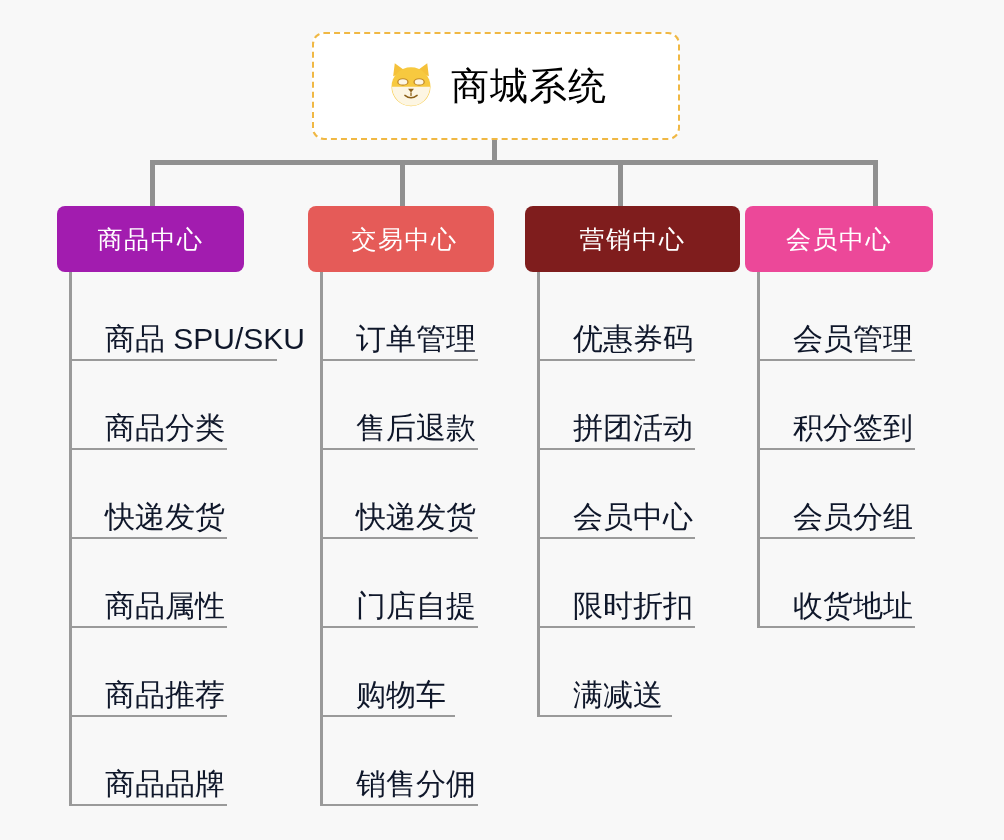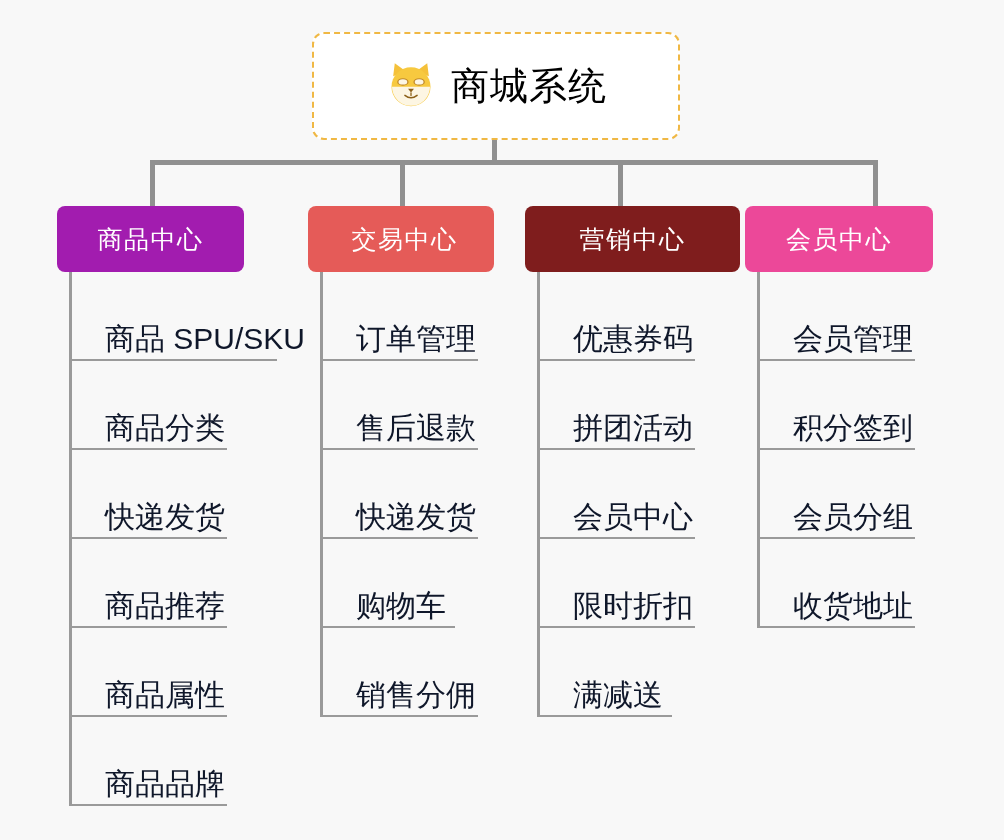--- a/index.html
+++ b/index.html
@@ -169,28 +169,28 @@
       </div>
       <div class="leaf">
         <span class="leaf-label">商品分类</span>
         <span class="leaf-underline" style="width:155px"></span>
       </div>
       <div class="leaf">
         <span class="leaf-label">快递发货</span>
         <span class="leaf-underline" style="width:155px"></span>
       </div>
       <div class="leaf">
+        <span class="leaf-label">商品属性</span>
+        <span class="leaf-underline" style="width:155px"></span>
+      </div>
+      <div class="leaf">
         <span class="leaf-label">商品推荐</span>
         <span class="leaf-underline" style="width:155px"></span>
       </div>
       <div class="leaf">
-        <span class="leaf-label">商品属性</span>
-        <span class="leaf-underline" style="width:155px"></span>
-      </div>
-      <div class="leaf">
         <span class="leaf-label">商品品牌</span>
         <span class="leaf-underline" style="width:155px"></span>
       </div>
     </div>
   </div>
 
   <div class="branch branch-2">
     <div class="branch-head">
       <span>交易中心</span>
     </div>
@@ -198,20 +198,24 @@
       <div class="leaf">
         <span class="leaf-label">订单管理</span>
         <span class="leaf-underline" style="width:155px"></span>
       </div>
       <div class="leaf">
         <span class="leaf-label">售后退款</span>
         <span class="leaf-underline" style="width:155px"></span>
       </div>
       <div class="leaf">
         <span class="leaf-label">快递发货</span>
+        <span class="leaf-underline" style="width:155px"></span>
+      </div>
+      <div class="leaf">
+        <span class="leaf-label">门店自提</span>
         <span class="leaf-underline" style="width:155px"></span>
       </div>
       <div class="leaf">
         <span class="leaf-label">购物车</span>
         <span class="leaf-underline" style="width:132px"></span>
       </div>
       <div class="leaf">
         <span class="leaf-label">销售分佣</span>
         <span class="leaf-underline" style="width:155px"></span>
       </div>

